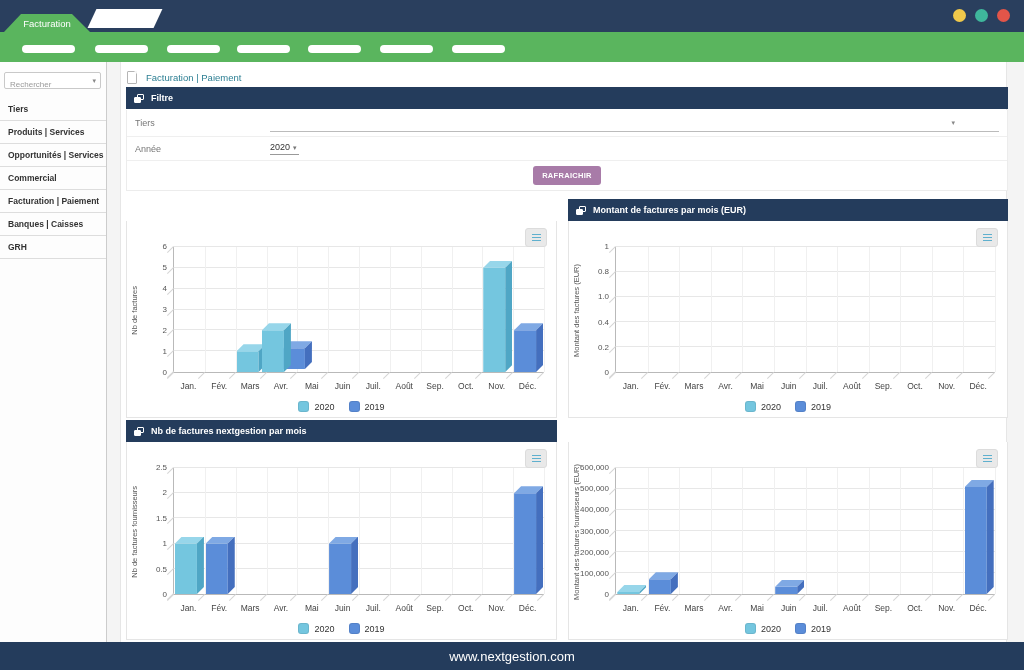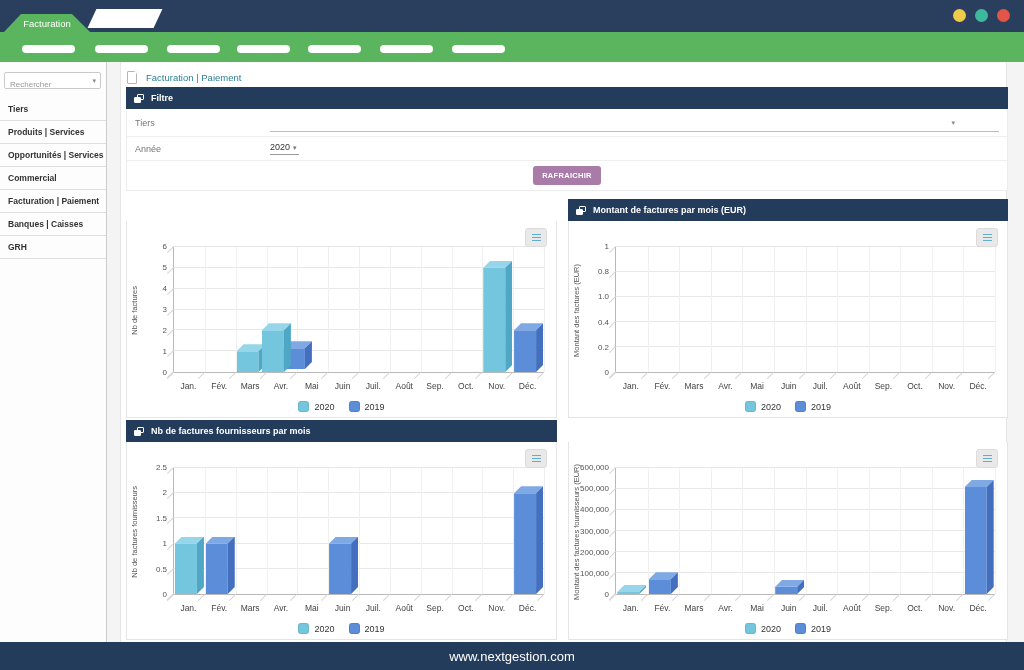--- a/index.html
+++ b/index.html
@@ -356,21 +356,21 @@
         </div>
     </div>
   </div>
 
   <div class="chart-panel p3">
     <div class="panel-header">
       <span class="stack-icon">
           <i class="back"></i>
           <i class="frontsq"></i>
         </span>
-      <span class="panel-title">Nb de factures fournisseurs par mois</span>
+      <span class="panel-title">Nb de factures nextgestion par mois</span>
     </div>
     <div class="chart-body">
       <div class="menu-btn">
           <i></i>
           <i></i>
           <i></i>
         </div>
       <div class="ylabel">
           <span>Nb de factures fournisseurs</span>
         </div>

